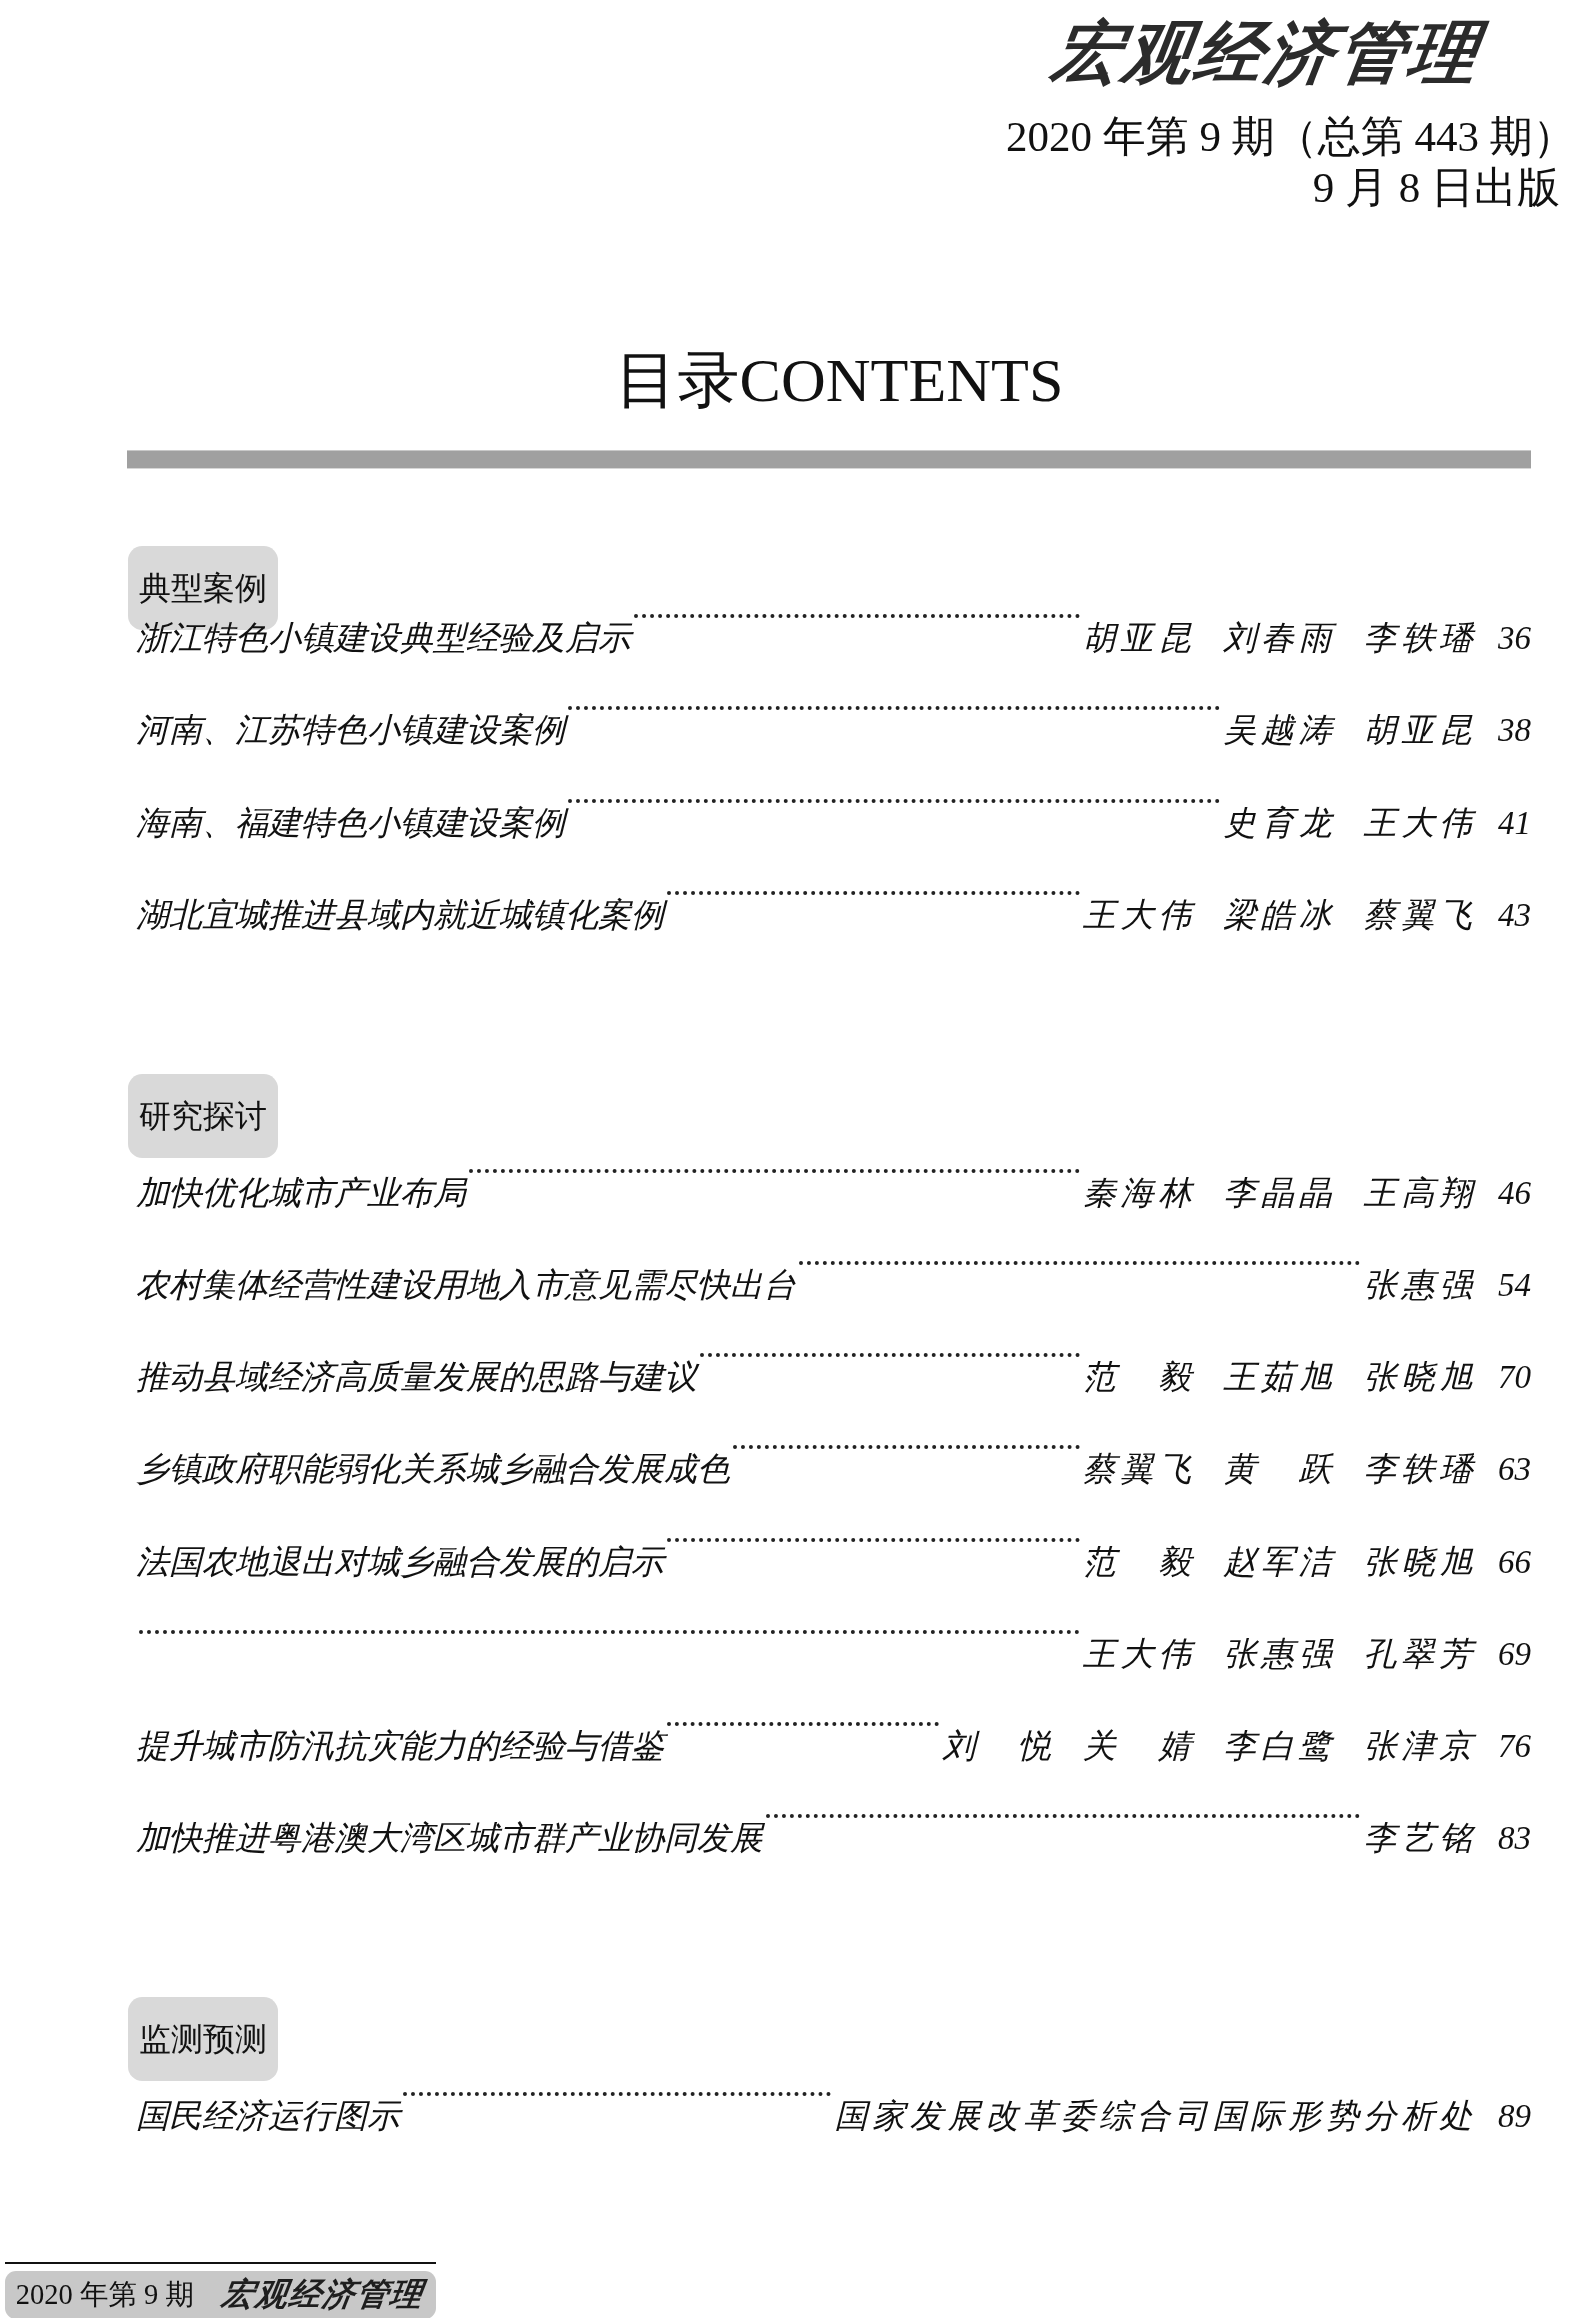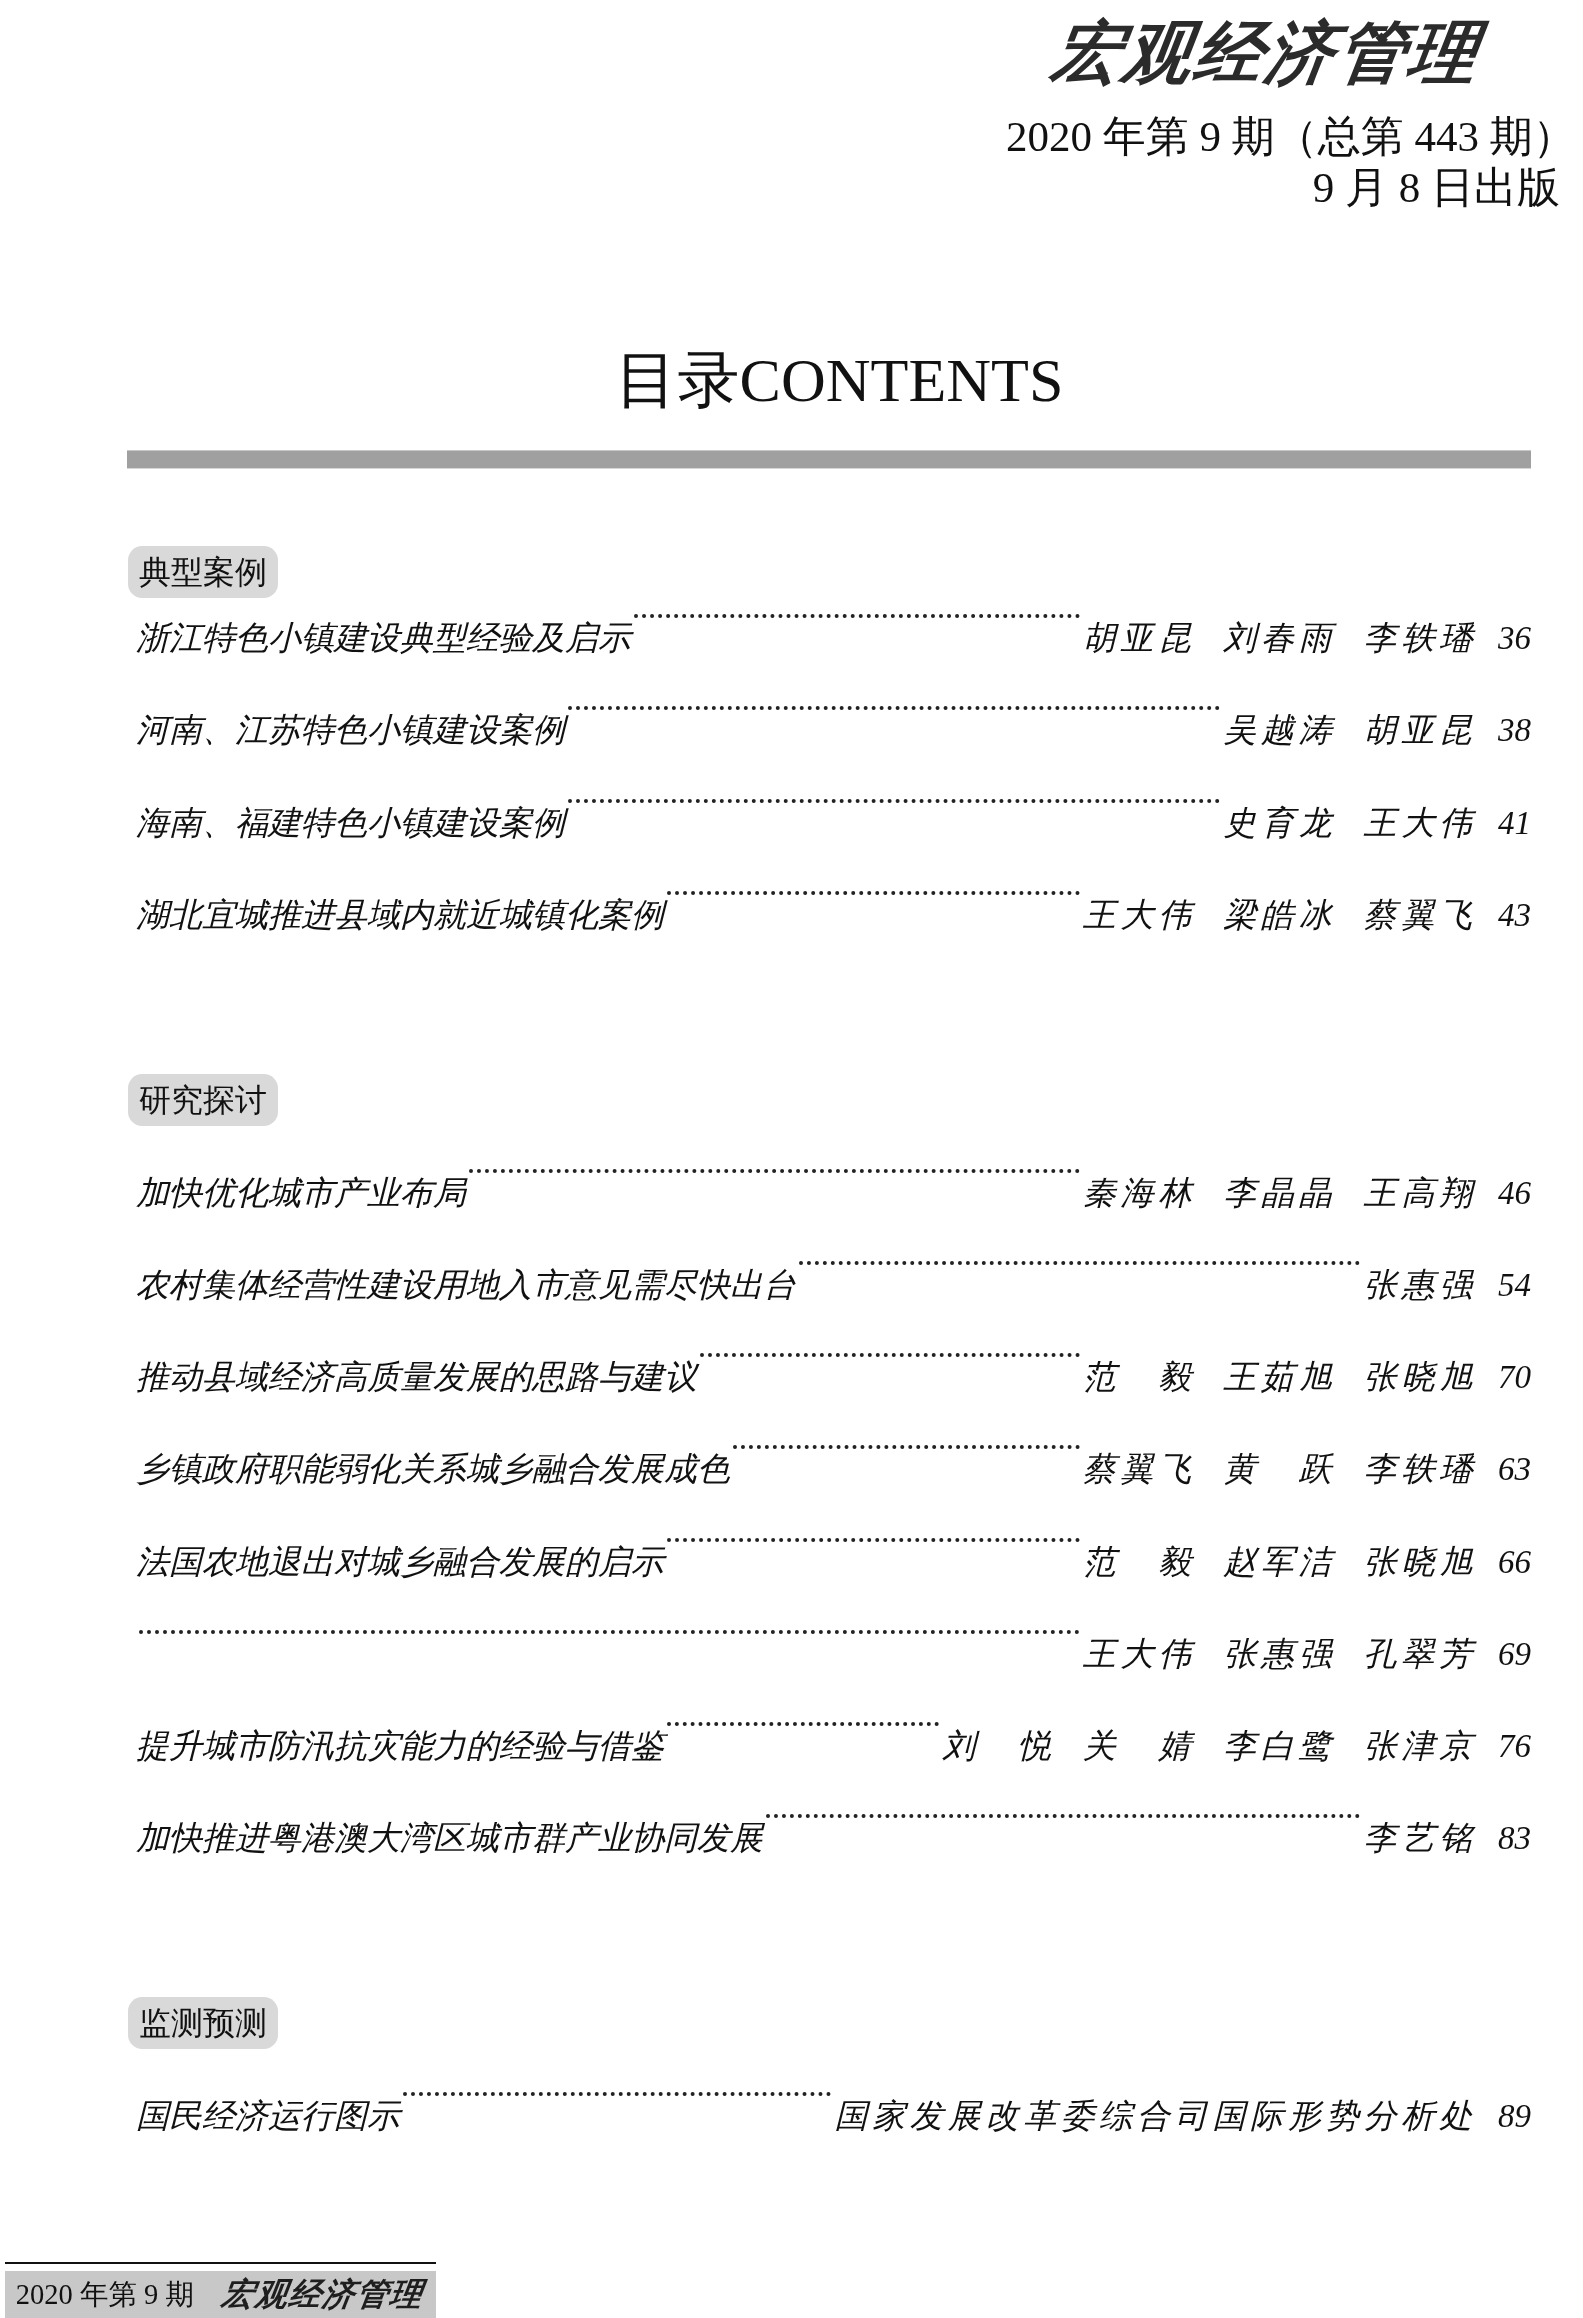--- a/index.html
+++ b/index.html
@@ -25,21 +25,21 @@
     position: absolute; left: 0; width: 1679px; top: 342px; text-align: center;
     font-size: 62px; line-height: 76px; white-space: nowrap;
   }
   .toc-title .cn { }
   .rule-bar {
     position: absolute; left: 127px; top: 450px; width: 1404px; height: 19px;
     background: #a0a0a0; border-top: 1.6px solid #c8c8c8; border-bottom: 1.6px solid #d6d6d6;
     box-sizing: border-box;
   }
   .section-pill {
-    position: absolute; left: 128px; height: 52px; padding: 0 11px;
+    position: absolute; left: 128px; height: 52px; padding: 16px 11px;
     background: #d9d9d9; border-radius: 14.3px;
     font-family: "DejaVu Sans", "Liberation Sans", sans-serif; font-size: 32px;
     line-height: 52px; color: #111; white-space: nowrap;
   }
   .entry {
     position: absolute; left: 136px; width: 1395px; height: 48px;
     display: flex; 
     font-size: 33px; line-height: 48px; white-space: nowrap; font-style: italic;
   }
   .entry .title { flex: 0 0 auto; }
@@ -50,21 +50,21 @@
   .entry .authors { flex: 0 0 auto; letter-spacing: 4.8px; }
   .entry .authors span { margin-left: 27px; }
   .entry .authors span:first-child { margin-left: 0; }
   .entry .page { flex: 0 0 auto; margin-left: 21px; font-family: "Liberation Serif", serif; }
   .footer-rule {
     position: absolute; left: 4.8px; top: 2262px; width: 431px; height: 2.4px; background: #111;
   }
   .footer-band {
     position: absolute; left: 4.8px; top: 2271px; width: 431px; height: 48px;
     background: #c8c8c8; display: flex; align-items: center;
-    font-size: 28.5px; white-space: nowrap; padding-left: 11px; box-sizing: border-box;
+    font-size: 28.5px; white-space: nowrap; padding-left: 11px; box-sizing: border-box; border-radius: 11px;
   }
   .footer-band .footer-logo {
     margin-left: 28.5px; font-family: "DejaVu Serif", serif; font-style: italic;
     font-weight: bold; font-size: 32px; letter-spacing: 1.6px; color: #1e1e1e;
     display: inline-block; transform: skewX(-8deg);
   }
 </style>
 </head>
 <body>
 

